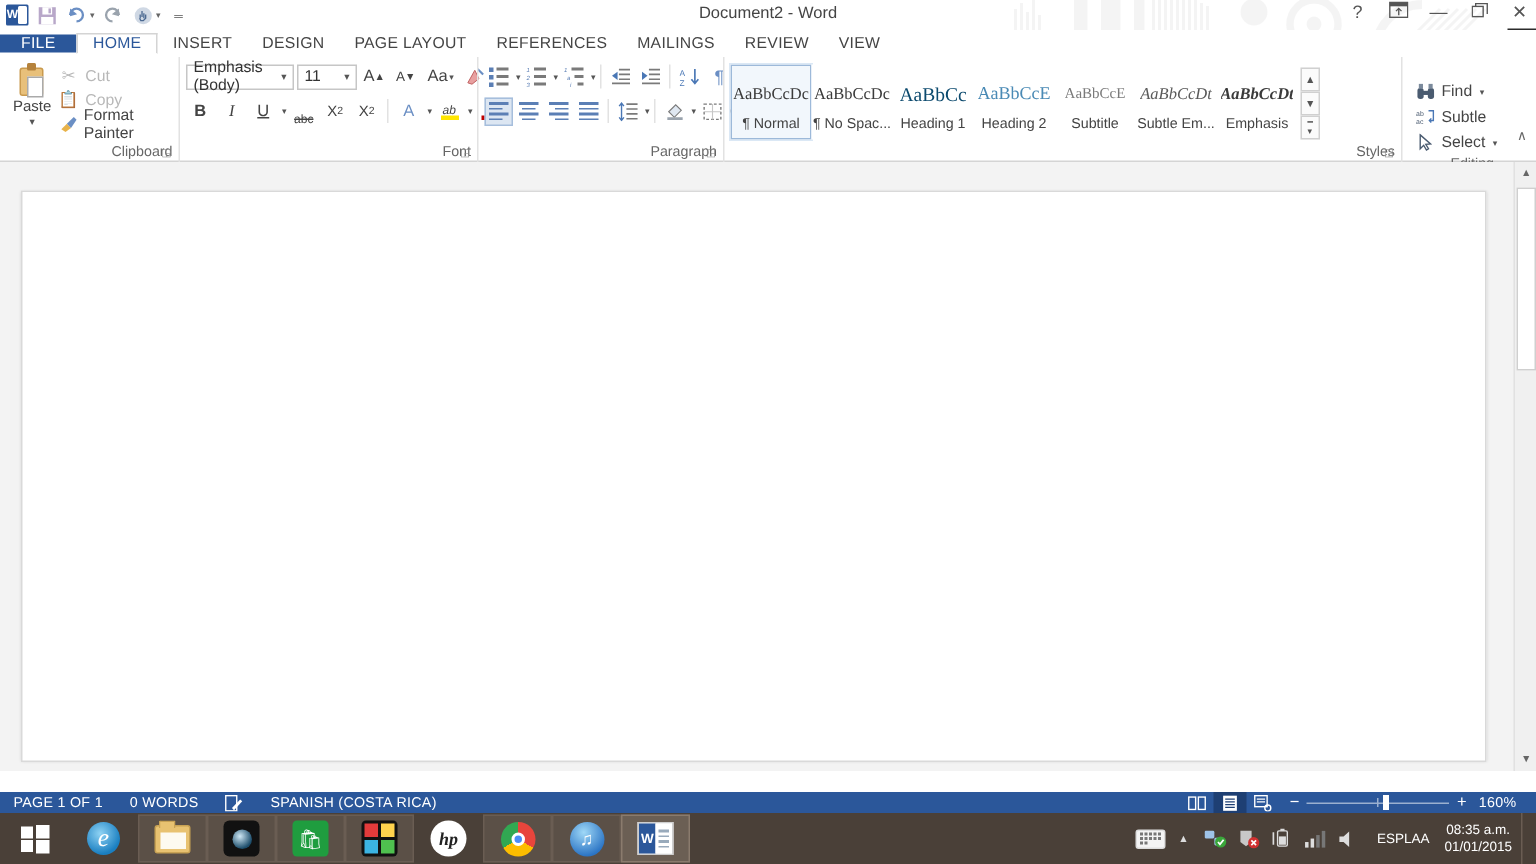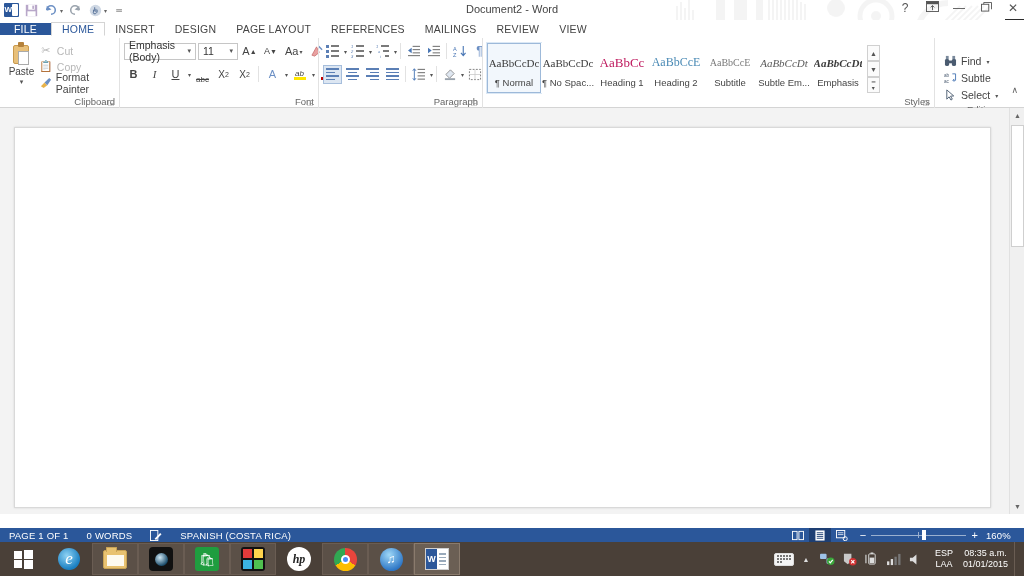--- a/index.html
+++ b/index.html
@@ -158,21 +158,21 @@
     display:flex; flex-direction:column; align-items:center; justify-content:center;
     background:#fff;
   }
   .style.sel{ border:1px solid #9db9d9; background:#f2f7fc; outline:1px solid #dbe8f5;}
   .style-prev{
     height:28px; display:flex; align-items:center; justify-content:center;
     font-size:11px; color:#3b3b3b; overflow:hidden; white-space:nowrap;
     font-family:"Liberation Serif", serif;
   }
   .style-name{ font-size:9.5px; color:#444; white-space:nowrap; overflow:hidden; max-width:54px; text-align:center;}
-  .sp-h1{ color:#be185d; font-size:13px; }
+  .sp-h1{ color:#0c4a6e; font-size:13px; }
   .sp-h2{ color:#4a8ab5; font-size:12px; }
   .sp-title{ font-size:21px; color:#333; letter-spacing:-.5px; font-family:"Liberation Sans",sans-serif;}
   .sp-sub{ color:#7a7a7a; font-size:10px; }
   .sp-em{ font-style:italic; color:#5a5a5a; }
   .sp-emb{ font-style:italic; font-weight:bold; color:#3b3b3b; }
   .stylenav{
     width:13px; display:flex; flex-direction:column; justify-content:space-between;
     margin-left:2px;
   }
   .snbtn{
@@ -276,21 +276,21 @@
     width:46px;height:32px; display:flex;align-items:center;justify-content:center;
     position:relative;
   }
   .tbitem.box{ background:#5b5047; border:1px solid #6a5d53; }
   .tbitem.run{ background:#6b5f54; border:1px solid #8a7b6d; }
   .tray{
     margin-left:auto; display:flex; align-items:center; gap:0; padding-right:4px; height:34px;
   }
   .tray-ico{ width:22px; height:34px; display:flex;align-items:center;justify-content:center; color:#ddd; font-size:12px;}
   .lang{
-    display:flex; flex-direction:column; align-items:center; justify-content:center;
+    display:flex; flex-direction:row; align-items:center; justify-content:center;
     font-size:9px; color:#fff; line-height:11px; padding:0 8px; height:34px;
   }
   .clock{
     display:flex; flex-direction:column; align-items:center; justify-content:center;
     font-size:9px; color:#fff; line-height:11px; padding:0 6px 0 2px; height:34px;
   }
   .showdesk{ width:6px; height:34px; border-left:1px solid #6a5d53; }
 
   
   .ie-ico{width:22px;height:22px;border-radius:50%;background:radial-gradient(circle at 40% 35%,#8fd3f4,#1a7fc1 70%);position:relative;}

